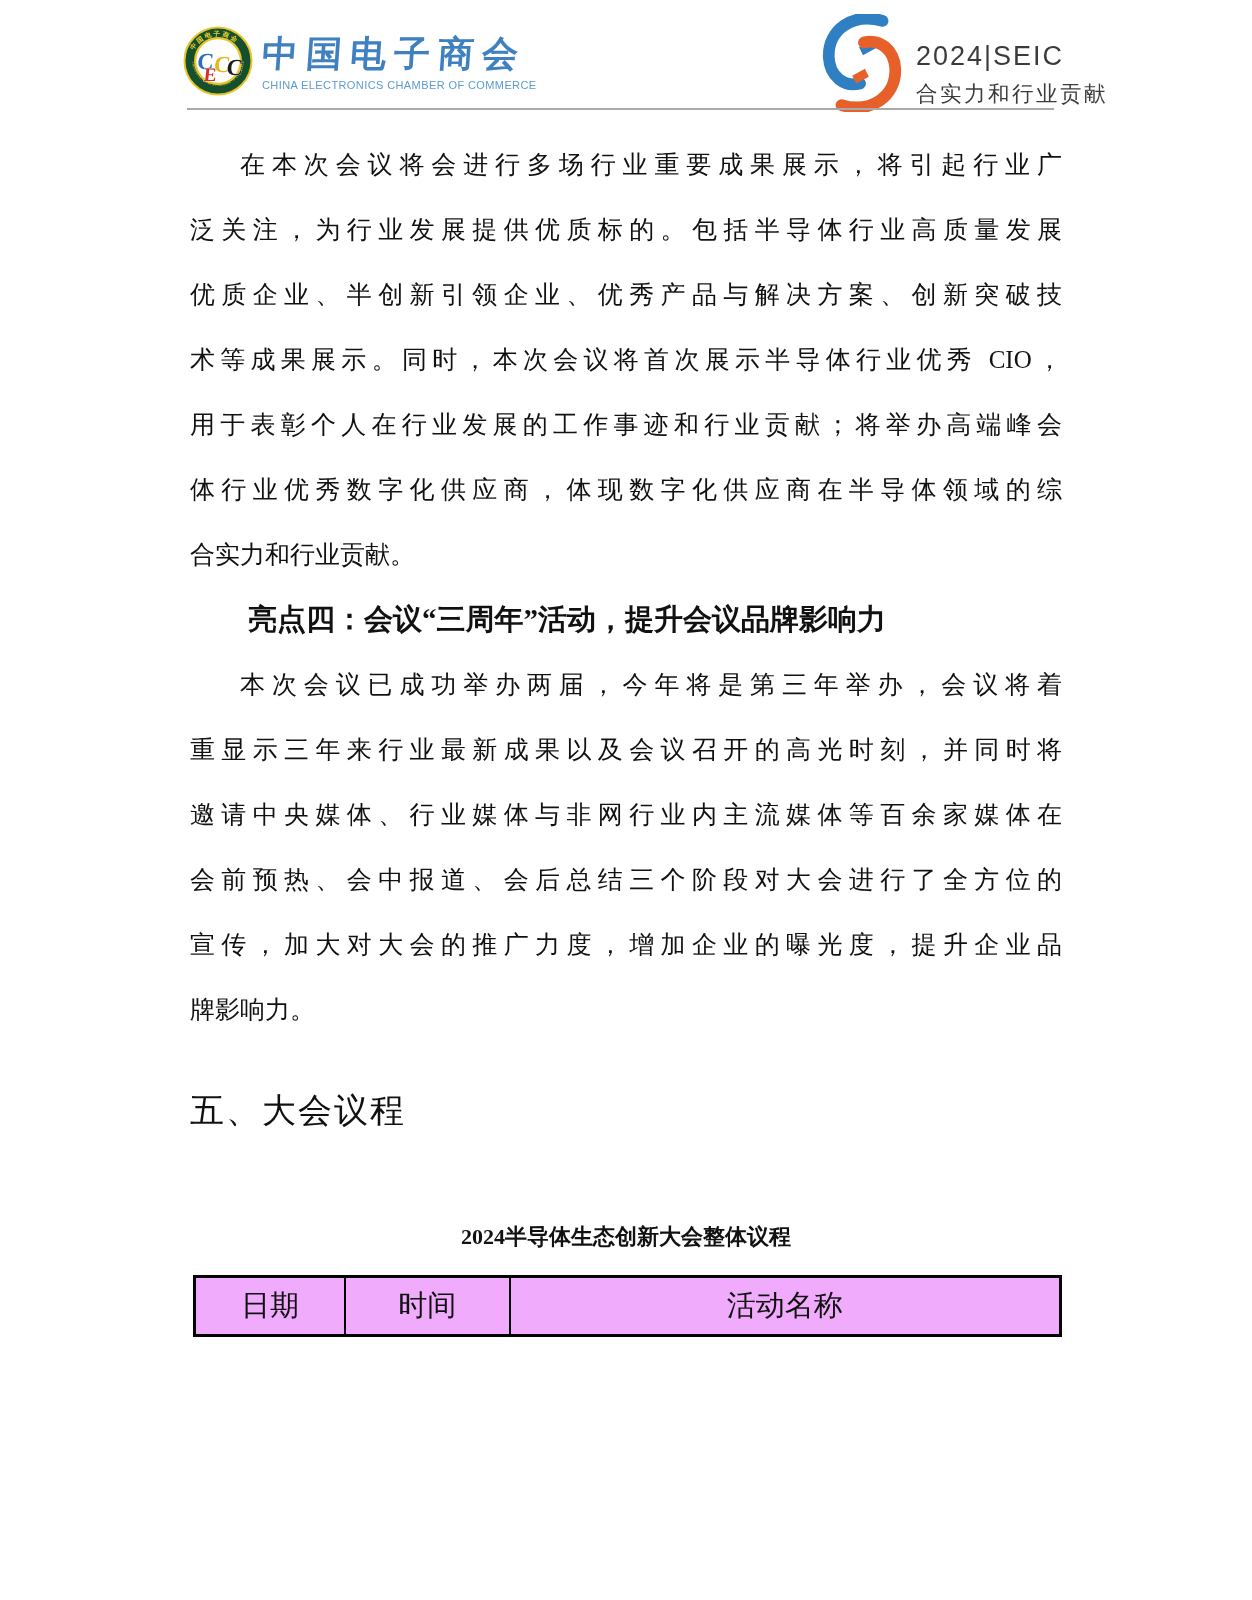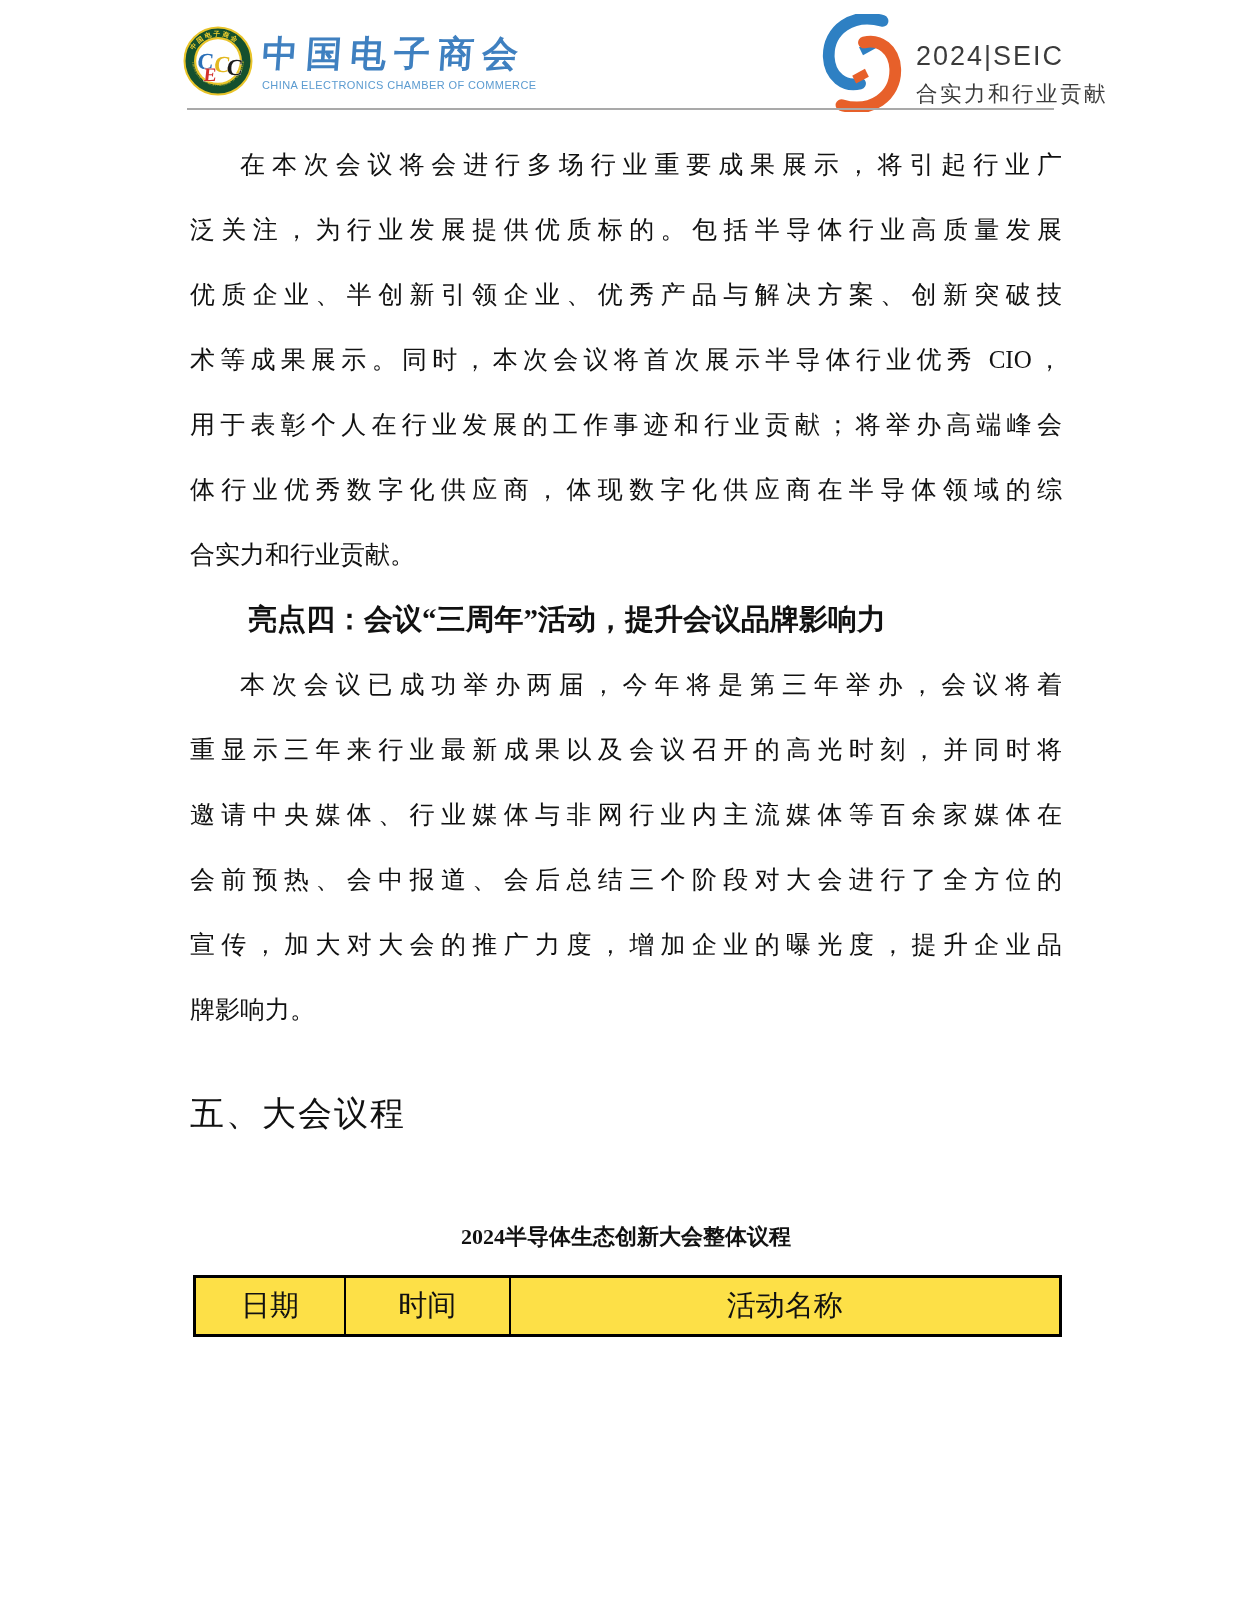--- a/index.html
+++ b/index.html
@@ -37,35 +37,35 @@
     text-align:justify;text-align-last:justify;text-justify:inter-character;
     white-space:pre-wrap;
   }
   .para .line:first-child{text-indent:2em;}
   .para .line:last-child{text-align-last:left;}
   .heading-bold{
     font-size:29px;line-height:65px;height:65px;font-weight:bold;text-indent:2em;
   }
   .section-heading{
     margin:48px 0 0 0;font-weight:500;
-    font-family:Liberation Sans, sans-serif;
+    font-family:Liberation Mono, monospace;
     font-size:34px;line-height:46px;letter-spacing:2px;
   }
   .para-3{margin-top:43px;}
   .table-title{
     margin-top:76px;text-align:center;font-weight:bold;
     font-size:22px;line-height:50px;
   }
   
   .agenda-table{
     margin:13px 0 0 3px;width:869px;table-layout:fixed;
     border-collapse:collapse;border:3px solid #000;
   }
   .agenda-table th{
-    background:#fde047;border:2px solid #000;
+    background:#f0abfc;border:2px solid #000;
     font-size:29px;font-weight:normal;height:54px;
     text-align:center;vertical-align:middle;
     font-family:"Liberation Serif","DejaVu Serif",serif;
   }
 </style>
 </head>
 <body>
 
 <div class="page">
 

